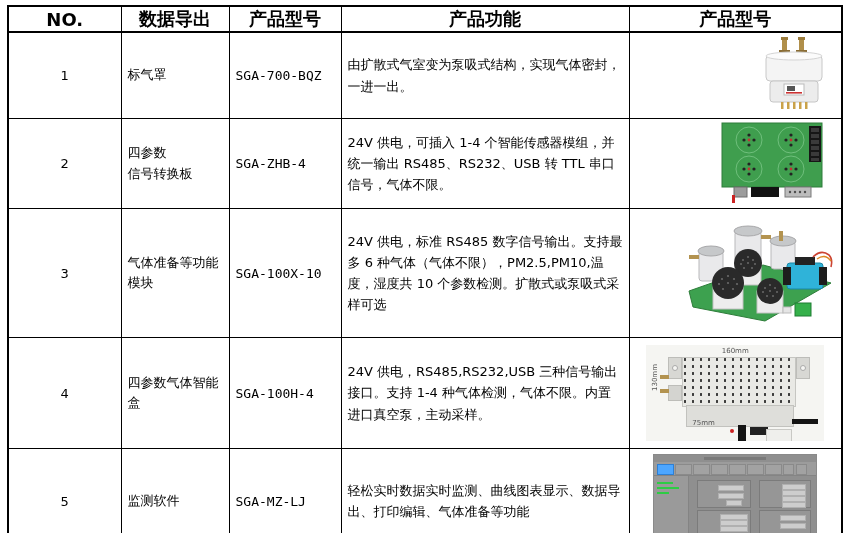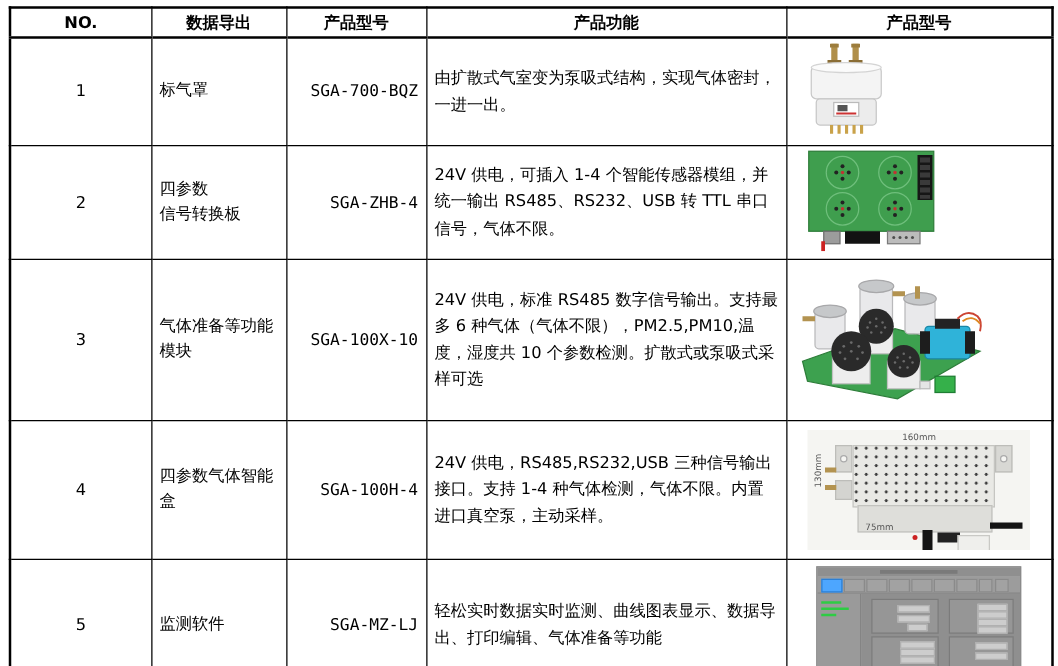--- a/index.html
+++ b/index.html
@@ -7,32 +7,32 @@
     width:846px;height:533px;overflow:hidden;background:#ffffff;
     font-family:"DejaVu Sans","Liberation Sans",sans-serif;color:#000;
   }
   .table-wrap{position:absolute;left:7px;top:5px;}
   table.product-table{
     border-collapse:collapse;table-layout:fixed;width:834px;
     border:2px solid #000;
   }
   table.product-table th{
     border:1px solid #000;border-bottom:2px solid #000;
-    font-size:13px;font-weight:bold;text-align:center;
+    font-size:18px;font-weight:bold;text-align:center;
     height:22px;padding:0 2px;background:#fff;
   }
   table.product-table td{
     border:1px solid #000;font-size:13px;vertical-align:middle;
     padding:2px 6px;background:#fff;
   }
   td.c-no{text-align:center;}
   td.c-name{text-align:left;white-space:pre-line;line-height:1.55;}
-  td.c-model{text-align:right;font-family:"DejaVu Sans Mono","Liberation Mono",monospace;font-size:12px;}
+  td.c-model{text-align:left;font-family:"DejaVu Sans Mono","Liberation Mono",monospace;font-size:12px;}
   td.c-func{text-align:left;line-height:1.62;padding:4px 8px;}
-  td.c-img{text-align:left;padding:2px;}
+  td.c-img{text-align:right;padding:2px;}
   tr.r1 td{height:81px;}
   tr.r2 td{height:85px;}
   tr.r3 td{height:124px;}
   tr.r4 td{height:106px;}
   tr.r5 td{height:100px;}
 
   
   .imgbox{display:inline-block;position:relative;vertical-align:middle;}
 
   

